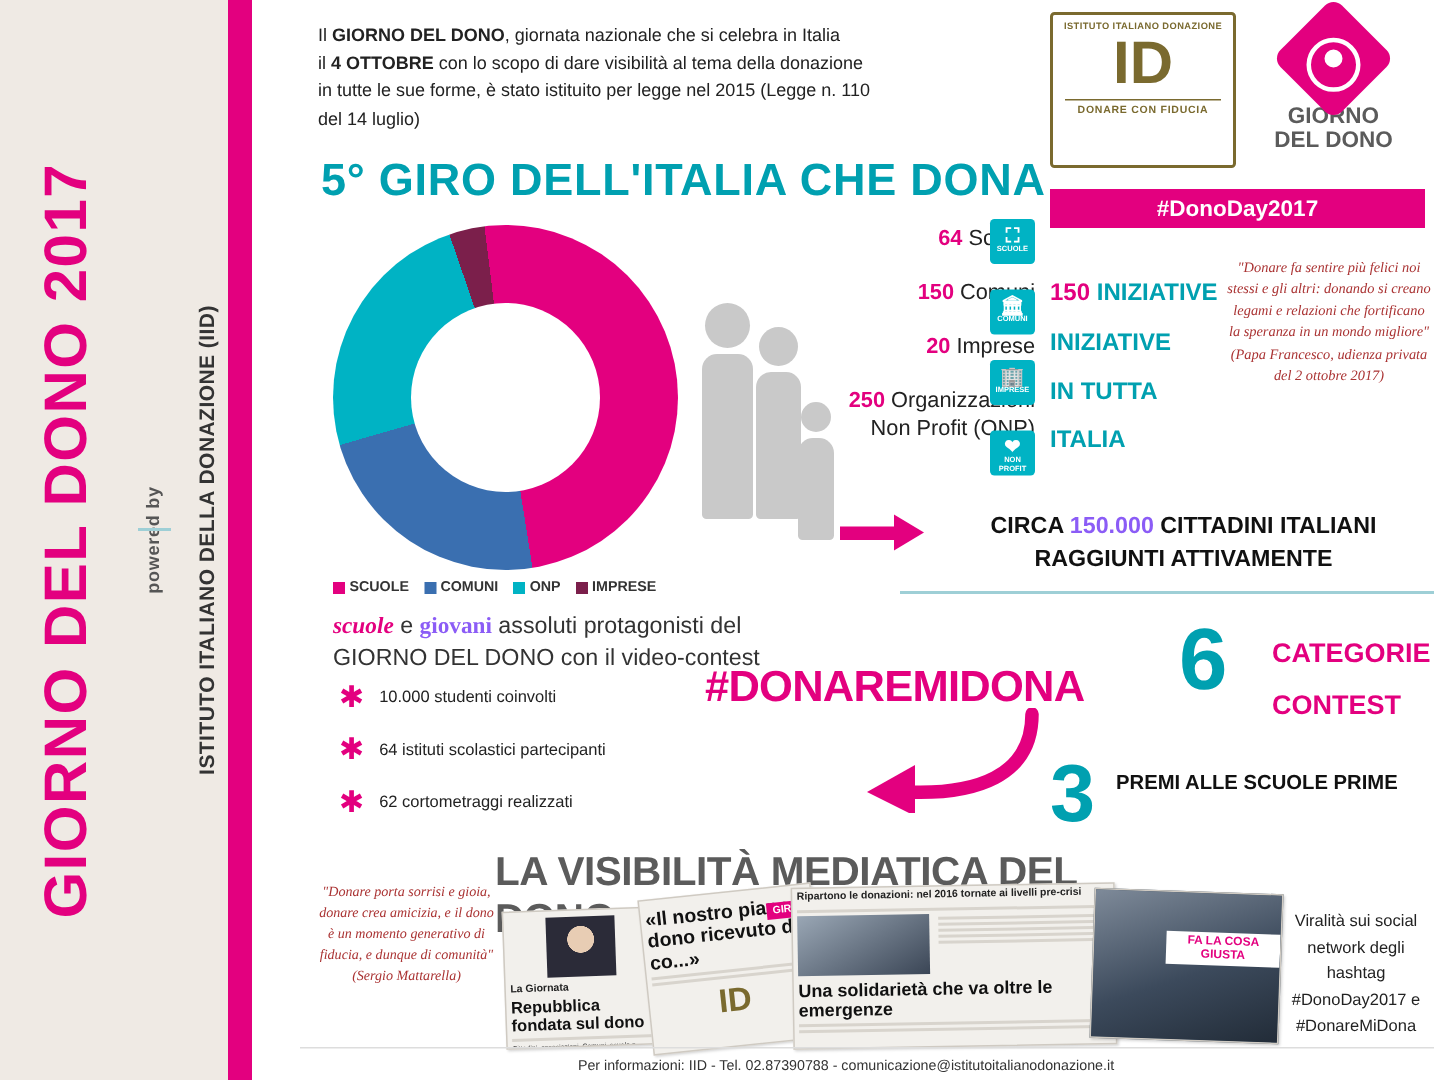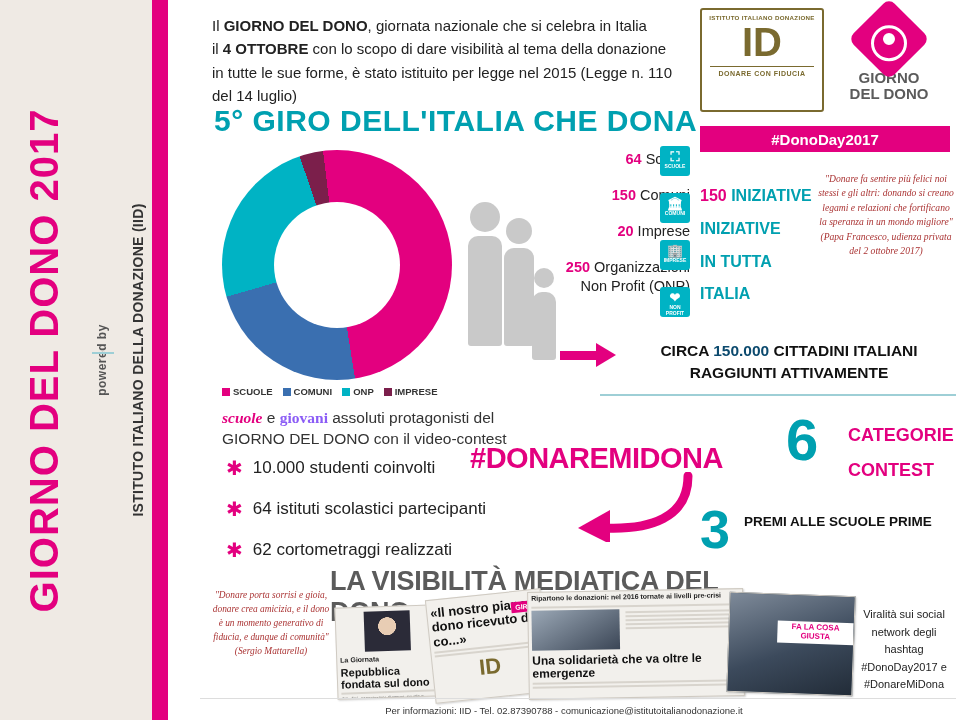--- a/index.html
+++ b/index.html
@@ -51,21 +51,21 @@
     font-size: 14px; font-weight: bold; color: #333; letter-spacing: .3px;
   }
   .rail-divider {
     position: absolute; left: 92px; top: 352px; width: 22px; height: 2px;
     background: #9ecfd6;
   }
 
   
   .intro {
     position: absolute; left: 212px; top: 14px; width: 480px;
-    font-size: 15px; line-height: 1.55; color: #222;
+    font-size: 12px; line-height: 1.55; color: #222;
   }
   .intro b { font-weight: bold; }
 
   .giro-title {
     position: absolute; left: 214px; top: 104px;
     font-size: 30px; font-weight: bold; color: #00a0b0; letter-spacing: .5px;
   }
 
   
   .logo-box {
@@ -170,39 +170,39 @@
   .arrow-pink .shaft { position:absolute; left:0; top:11px; width:38px; height:9px; background:#e3007f; }
   .arrow-pink .head {
     position:absolute; left:36px; top:3px; width:0; height:0;
     border-top: 12px solid transparent; border-bottom: 12px solid transparent;
     border-left: 20px solid #e3007f;
   }
   .cittadini {
     position: absolute; left: 624px; top: 340px; width: 330px;
     text-align: center; font-size: 15.5px; font-weight: bold; color: #111; line-height: 1.45;
   }
-  .cittadini .num { color: #0c4a6e; }
+  .cittadini .num { color: #8b5cf6; }
   .cittadini-rule {
     position: absolute; left: 600px; top: 394px; width: 356px; height: 2px; background: #9ecfd6;
   }
 
   
   .scuole-head {
     position: absolute; left: 222px; top: 408px; width: 320px;
     font-size: 15.5px; color: #333; line-height: 1.35;
     font-family: "Liberation Serif", serif;
   }
   .scuole-head .pink-it { color: #e3007f; font-style: italic; font-weight: bold; }
   .scuole-head .teal { color: #8b5cf6; font-weight: bold; }
   .scuole-head .plain { font-family: "Liberation Sans", sans-serif; }
 
   .bullets { position: absolute; left: 226px; top: 458px; width: 300px; }
   .bullet { display: flex; align-items: center; gap: 10px; margin-bottom: 21px; }
   .star { color: #e3007f; font-size: 20px; line-height: 14px; }
-  .bullet .txt { font-size: 17px; color: #222; }
+  .bullet .txt { font-size: 11px; color: #222; }
 
   
   .dmd {
     position: absolute; left: 470px; top: 442px;
     font-size: 29px; font-weight: bold; color: #e3007f; letter-spacing: -.5px;
   }
   .curve-arrow { position: absolute; left: 566px; top: 472px; width: 130px; height: 70px; }
   .big-6 {
     position: absolute; left: 786px; top: 412px; font-size: 58px;
     font-weight: bold; color: #00a0b0; line-height: .95;

